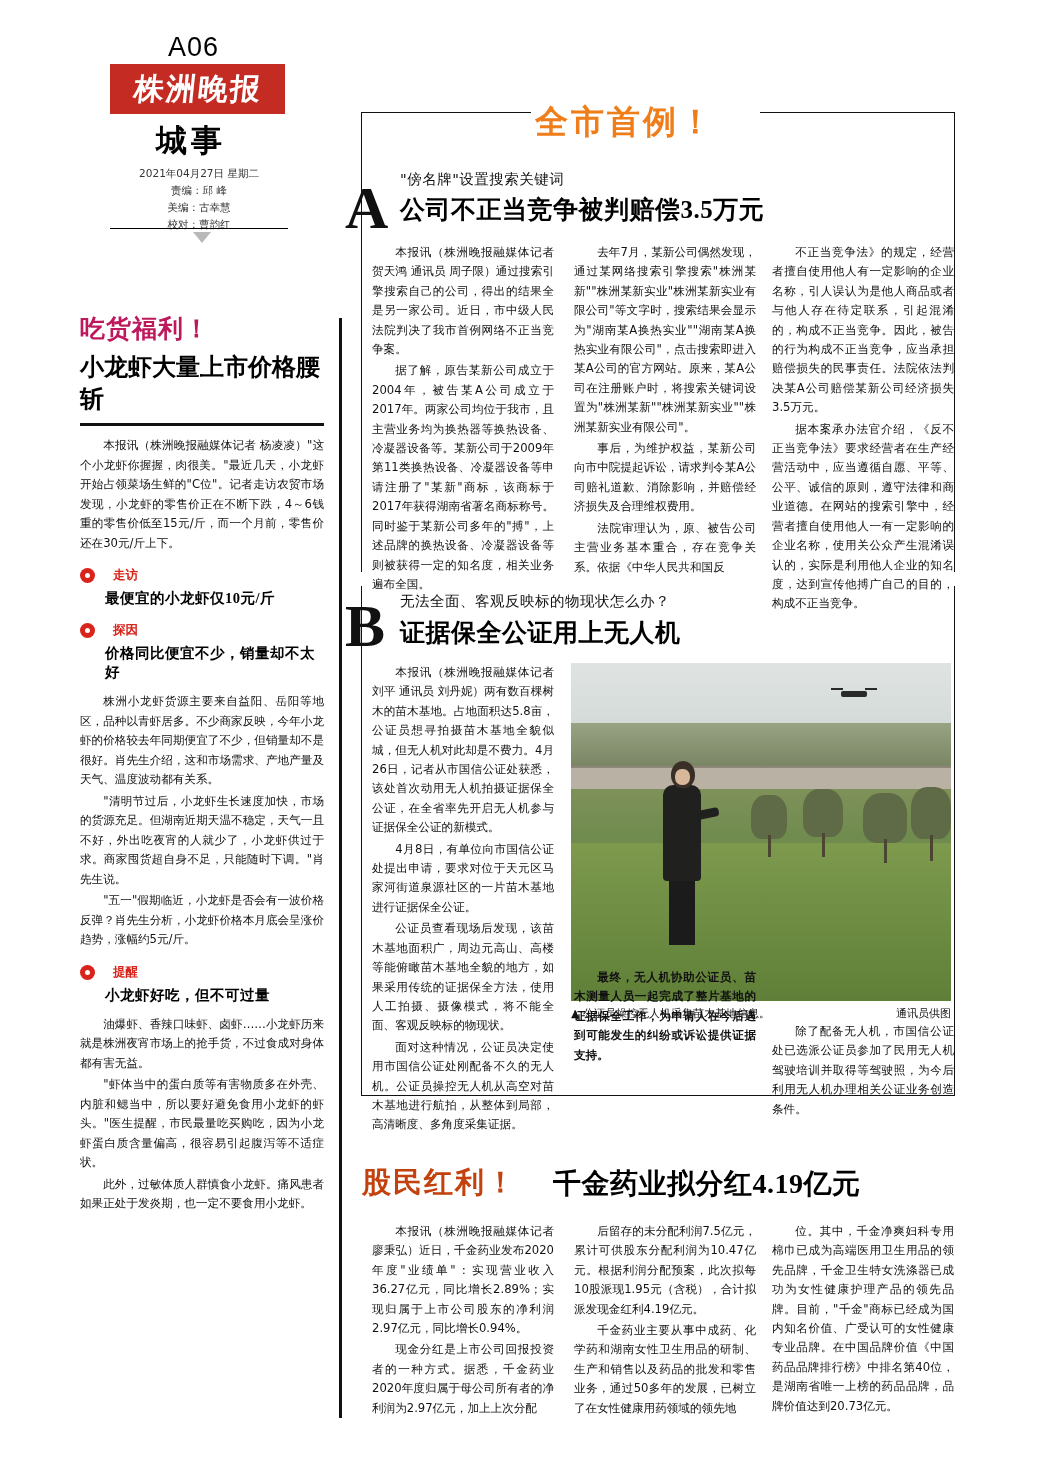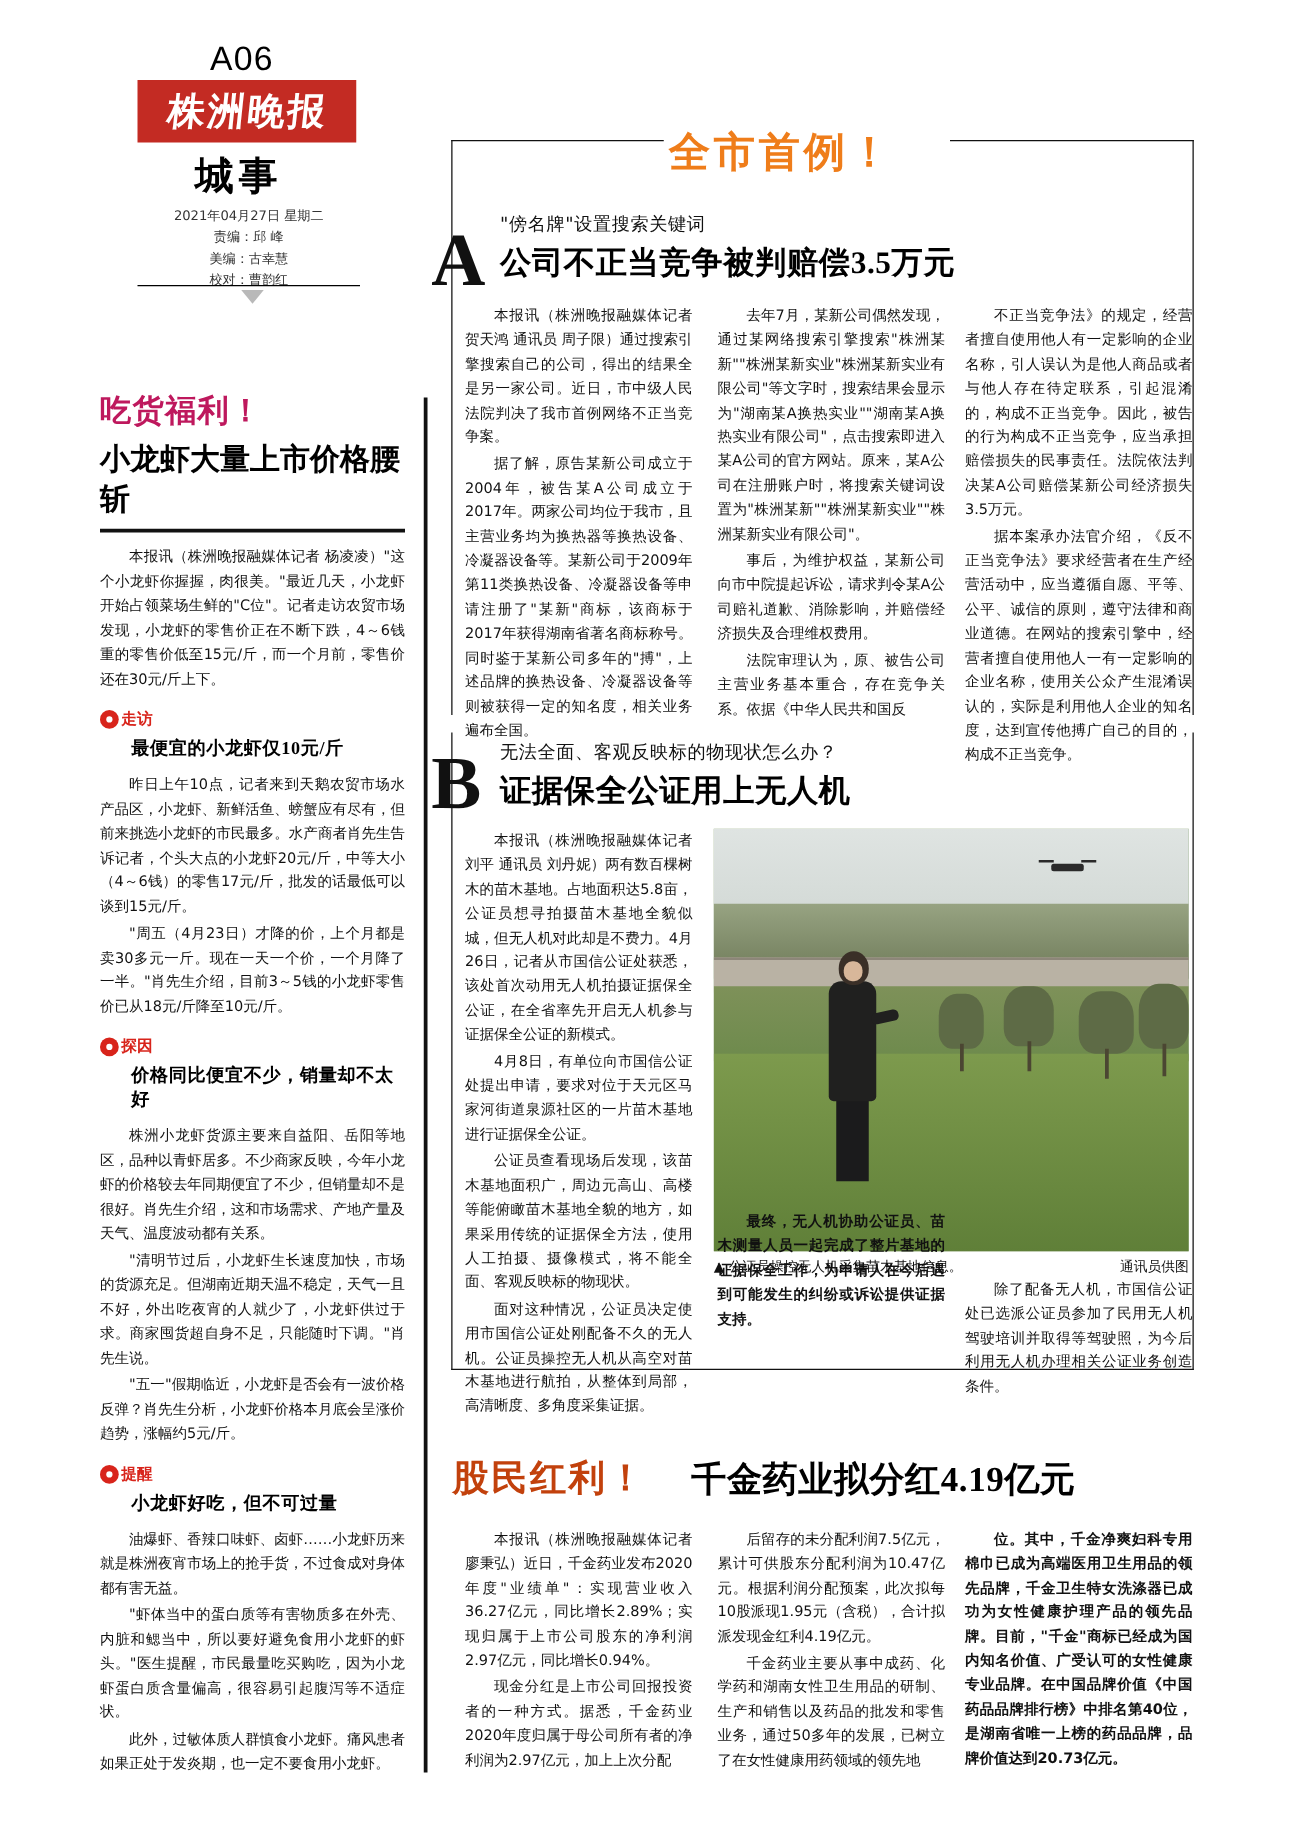--- a/index.html
+++ b/index.html
@@ -55,21 +55,21 @@
     font-size:24px;font-weight:bold;letter-spacing:0px;margin-top:6px;
     font-family:"Liberation Serif",serif;
   }
   .left-rule{width:244px;height:3px;background:#111;margin-top:8px;}
   .body-text{
     font-size:11.6px;line-height:19.5px;text-align:justify;
     margin-top:10px;color:#111;
   }
   .body-text p{margin:0 0 2px 0;text-indent:2em;}
   .subhead{
-    display:flex;align-items:center;gap:2px;margin-top:14px;
+    display:flex;align-items:center;gap:18px;margin-top:14px;
   }
   .bullet{
     width:15px;height:15px;border-radius:50%;background:#d8241b;
     display:inline-block;position:relative;flex:0 0 auto;
   }
   .bullet::after{
     content:"";position:absolute;left:5px;top:5px;width:5px;height:5px;
     background:#fff;border-radius:50%;
   }
   .subhead-label{font-size:12.5px;font-weight:bold;color:#d8241b;}
@@ -200,24 +200,20 @@
 
     <div class="body-text">
       <p>本报讯（株洲晚报融媒体记者 杨凌凌）"这个小龙虾你握握，肉很美。"最近几天，小龙虾开始占领菜场生鲜的"C位"。记者走访农贸市场发现，小龙虾的零售价正在不断下跌，4～6钱重的零售价低至15元/斤，而一个月前，零售价还在30元/斤上下。</p>
     </div>
 
     <div class="subhead">
       <span class="bullet"></span>
       <span class="subhead-label">走访</span>
     </div>
     <div class="subhead-title">最便宜的小龙虾仅10元/斤</div>
-    <div class="body-text">
-      <p>昨日上午10点，记者来到天鹅农贸市场水产品区，小龙虾、新鲜活鱼、螃蟹应有尽有，但前来挑选小龙虾的市民最多。水产商者肖先生告诉记者，个头大点的小龙虾20元/斤，中等大小（4～6钱）的零售17元/斤，批发的话最低可以谈到15元/斤。</p>
-      <p>"周五（4月23日）才降的价，上个月都是卖30多元一斤。现在一天一个价，一个月降了一半。"肖先生介绍，目前3～5钱的小龙虾零售价已从18元/斤降至10元/斤。</p>
-    </div>
 
     <div class="subhead">
       <span class="bullet"></span>
       <span class="subhead-label">探因</span>
     </div>
     <div class="subhead-title">价格同比便宜不少，销量却不太好</div>
     <div class="body-text">
       <p>株洲小龙虾货源主要来自益阳、岳阳等地区，品种以青虾居多。不少商家反映，今年小龙虾的价格较去年同期便宜了不少，但销量却不是很好。肖先生介绍，这和市场需求、产地产量及天气、温度波动都有关系。</p>
       <p>"清明节过后，小龙虾生长速度加快，市场的货源充足。但湖南近期天温不稳定，天气一且不好，外出吃夜宵的人就少了，小龙虾供过于求。商家囤货超自身不足，只能随时下调。"肖先生说。</p>
       <p>"五一"假期临近，小龙虾是否会有一波价格反弹？肖先生分析，小龙虾价格本月底会呈涨价趋势，涨幅约5元/斤。</p>
@@ -318,17 +314,17 @@
   <div class="bottom-headline">千金药业拟分红4.19亿元</div>
 
   <div class="col" style="left:372px;top:1222px;width:182px;">
     <p>本报讯（株洲晚报融媒体记者 廖秉弘）近日，千金药业发布2020年度"业绩单"：实现营业收入36.27亿元，同比增长2.89%；实现归属于上市公司股东的净利润2.97亿元，同比增长0.94%。</p>
     <p>现金分红是上市公司回报投资者的一种方式。据悉，千金药业2020年度归属于母公司所有者的净利润为2.97亿元，加上上次分配</p>
   </div>
   <div class="col" style="left:574px;top:1222px;width:182px;">
     <p>后留存的未分配利润7.5亿元，累计可供股东分配利润为10.47亿元。根据利润分配预案，此次拟每10股派现1.95元（含税），合计拟派发现金红利4.19亿元。</p>
     <p>千金药业主要从事中成药、化学药和湖南女性卫生用品的研制、生产和销售以及药品的批发和零售业务，通过50多年的发展，已树立了在女性健康用药领域的领先地</p>
   </div>
-  <div class="col" style="left:772px;top:1222px;width:182px;font-weight:bold;">
+  <div class="col" style="left:772px;top:1222px;width:182px;">
     <p>位。其中，千金净爽妇科专用棉巾已成为高端医用卫生用品的领先品牌，千金卫生特女洗涤器已成功为女性健康护理产品的领先品牌。目前，"千金"商标已经成为国内知名价值、广受认可的女性健康专业品牌。在中国品牌价值《中国药品品牌排行榜》中排名第40位，是湖南省唯一上榜的药品品牌，品牌价值达到20.73亿元。</p>
   </div>
 
 </div>
 
 </body></html>

